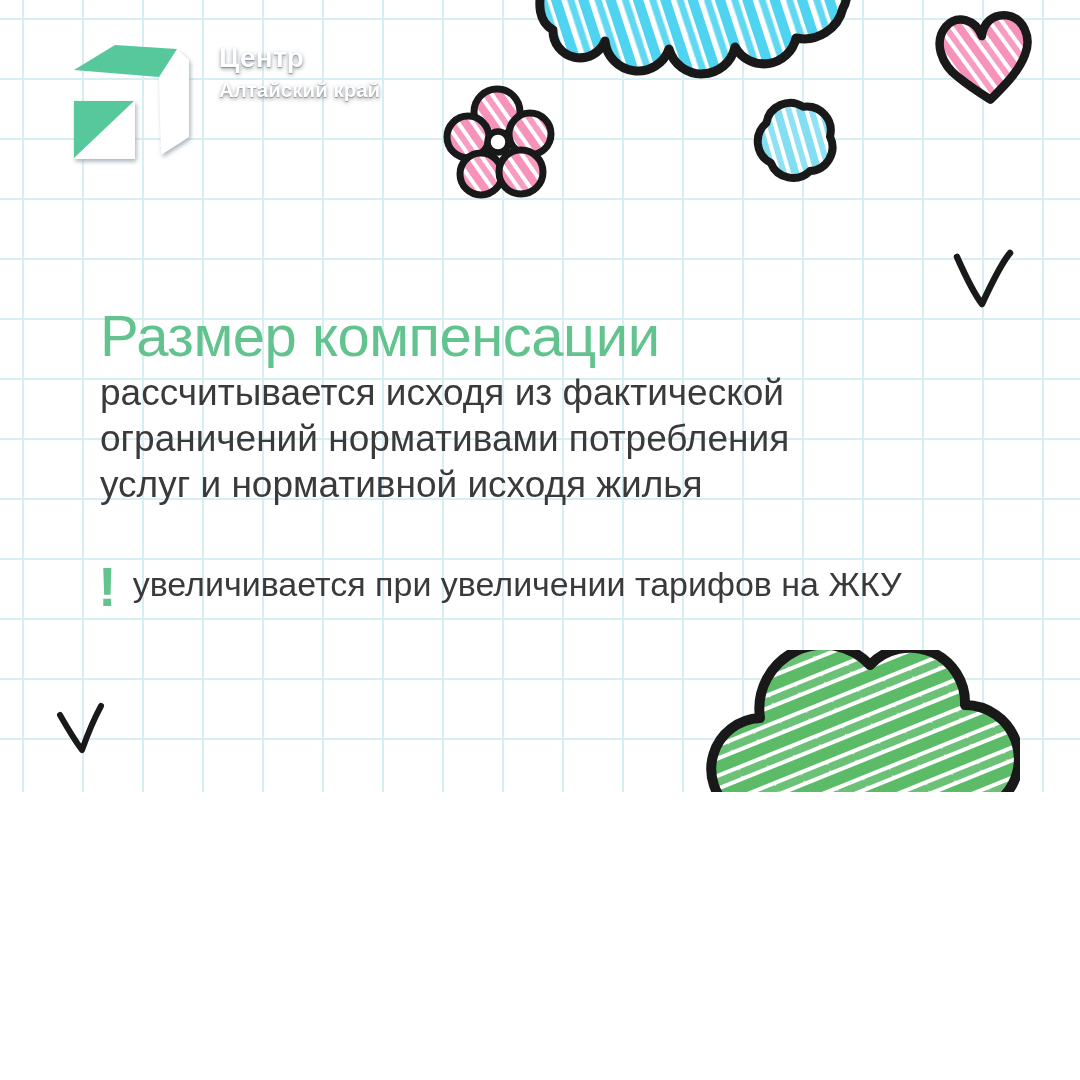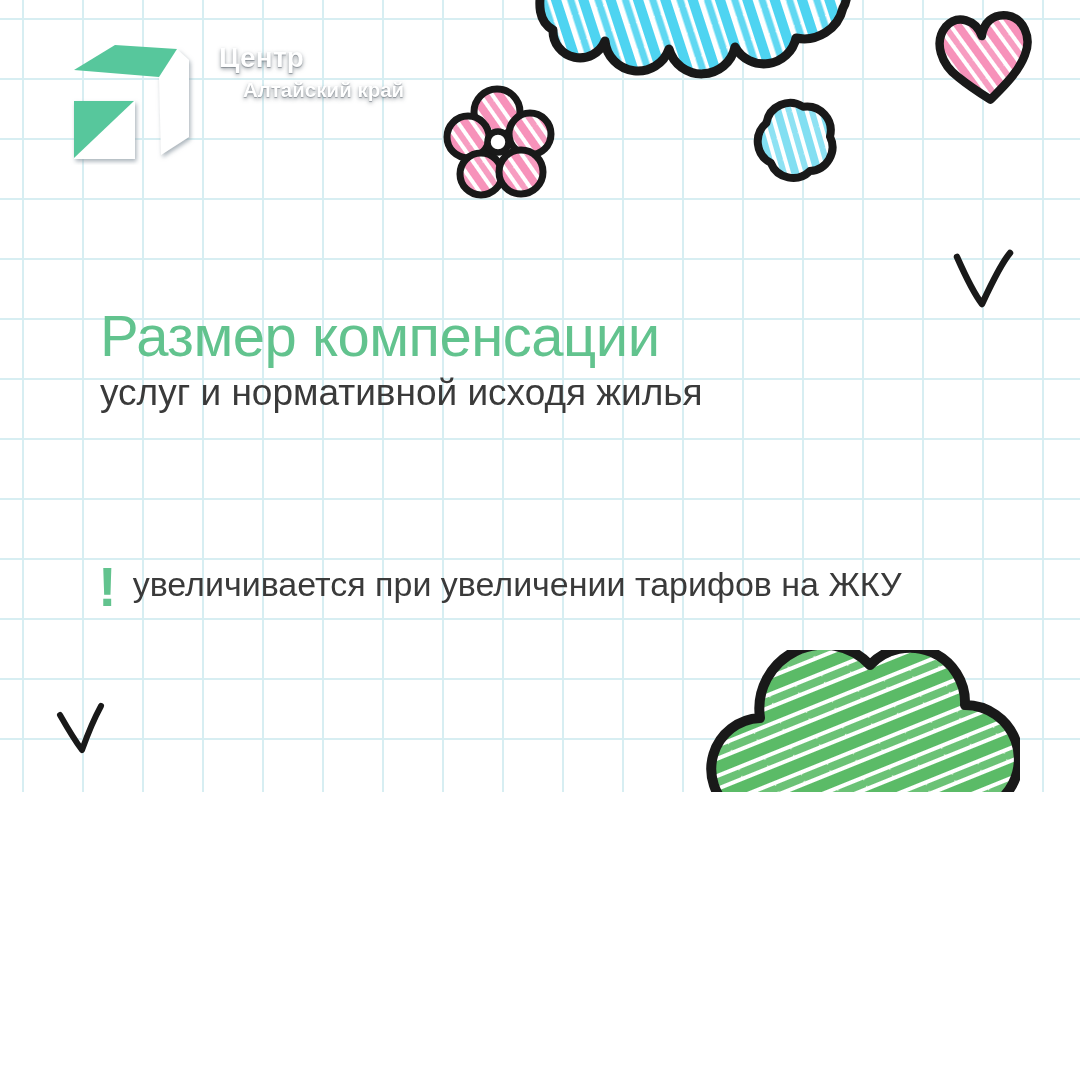--- a/index.html
+++ b/index.html
@@ -19,21 +19,20 @@
   .logo-wrap{left:70px; top:40px; display:flex; gap:24px; align-items:flex-start;}
   .logo-text{padding-top:2px;}
   .logo-title-line{
     display:block; color:#ffffff; font-weight:700; font-size:28px; line-height:31px;
     letter-spacing:0.2px;
     text-shadow:0 2px 4px rgba(70,80,90,.55), 0 1px 1px rgba(70,80,90,.45);
   }
   .logo-subtitle{
     display:block; margin-top:5px; color:#ffffff; font-weight:700; font-size:20.5px;
     text-shadow:0 2px 4px rgba(70,80,90,.55), 0 1px 1px rgba(70,80,90,.45);
-    margin-left:24px;
   }
 
   
   .heading{
     left:100px; top:302px; font-size:58px; font-weight:400; letter-spacing:-0.5px;
     color:var(--heading-green);
   }
   .bodytext{left:100px; top:370px; color:var(--text-dark); font-size:37px; line-height:46px; font-weight:500;}
   .bodytext span{display:block; white-space:nowrap;}
   .note{left:98px; top:558px; display:flex; align-items:center; gap:16px;}
@@ -169,20 +168,22 @@
       <path d="M 112,173 C 109,186 106,196 103,205"></path>
       <path d="M 114,191 L 91,199 L 116,208"></path>
       <path d="M 147,176 C 152,190 156,200 157,207"></path>
       <path d="M 157,207 C 151,213 143,211 139,205"></path>
     </g>
   </svg>
 
   <div class="abs heading">Размер компенсации</div>
 
   <div class="abs bodytext">
+    <span>рассчитывается исходя из фактической</span>
+    <span>ограничений нормативами потребления</span>
     <span>услуг и нормативной исходя жилья</span>
   </div>
 
   <div class="abs note">
     <span class="note-mark">!</span>
     <span class="note-text">увеличивается при увеличении тарифов на ЖКУ</span>
   </div>
 
 </div>
 

